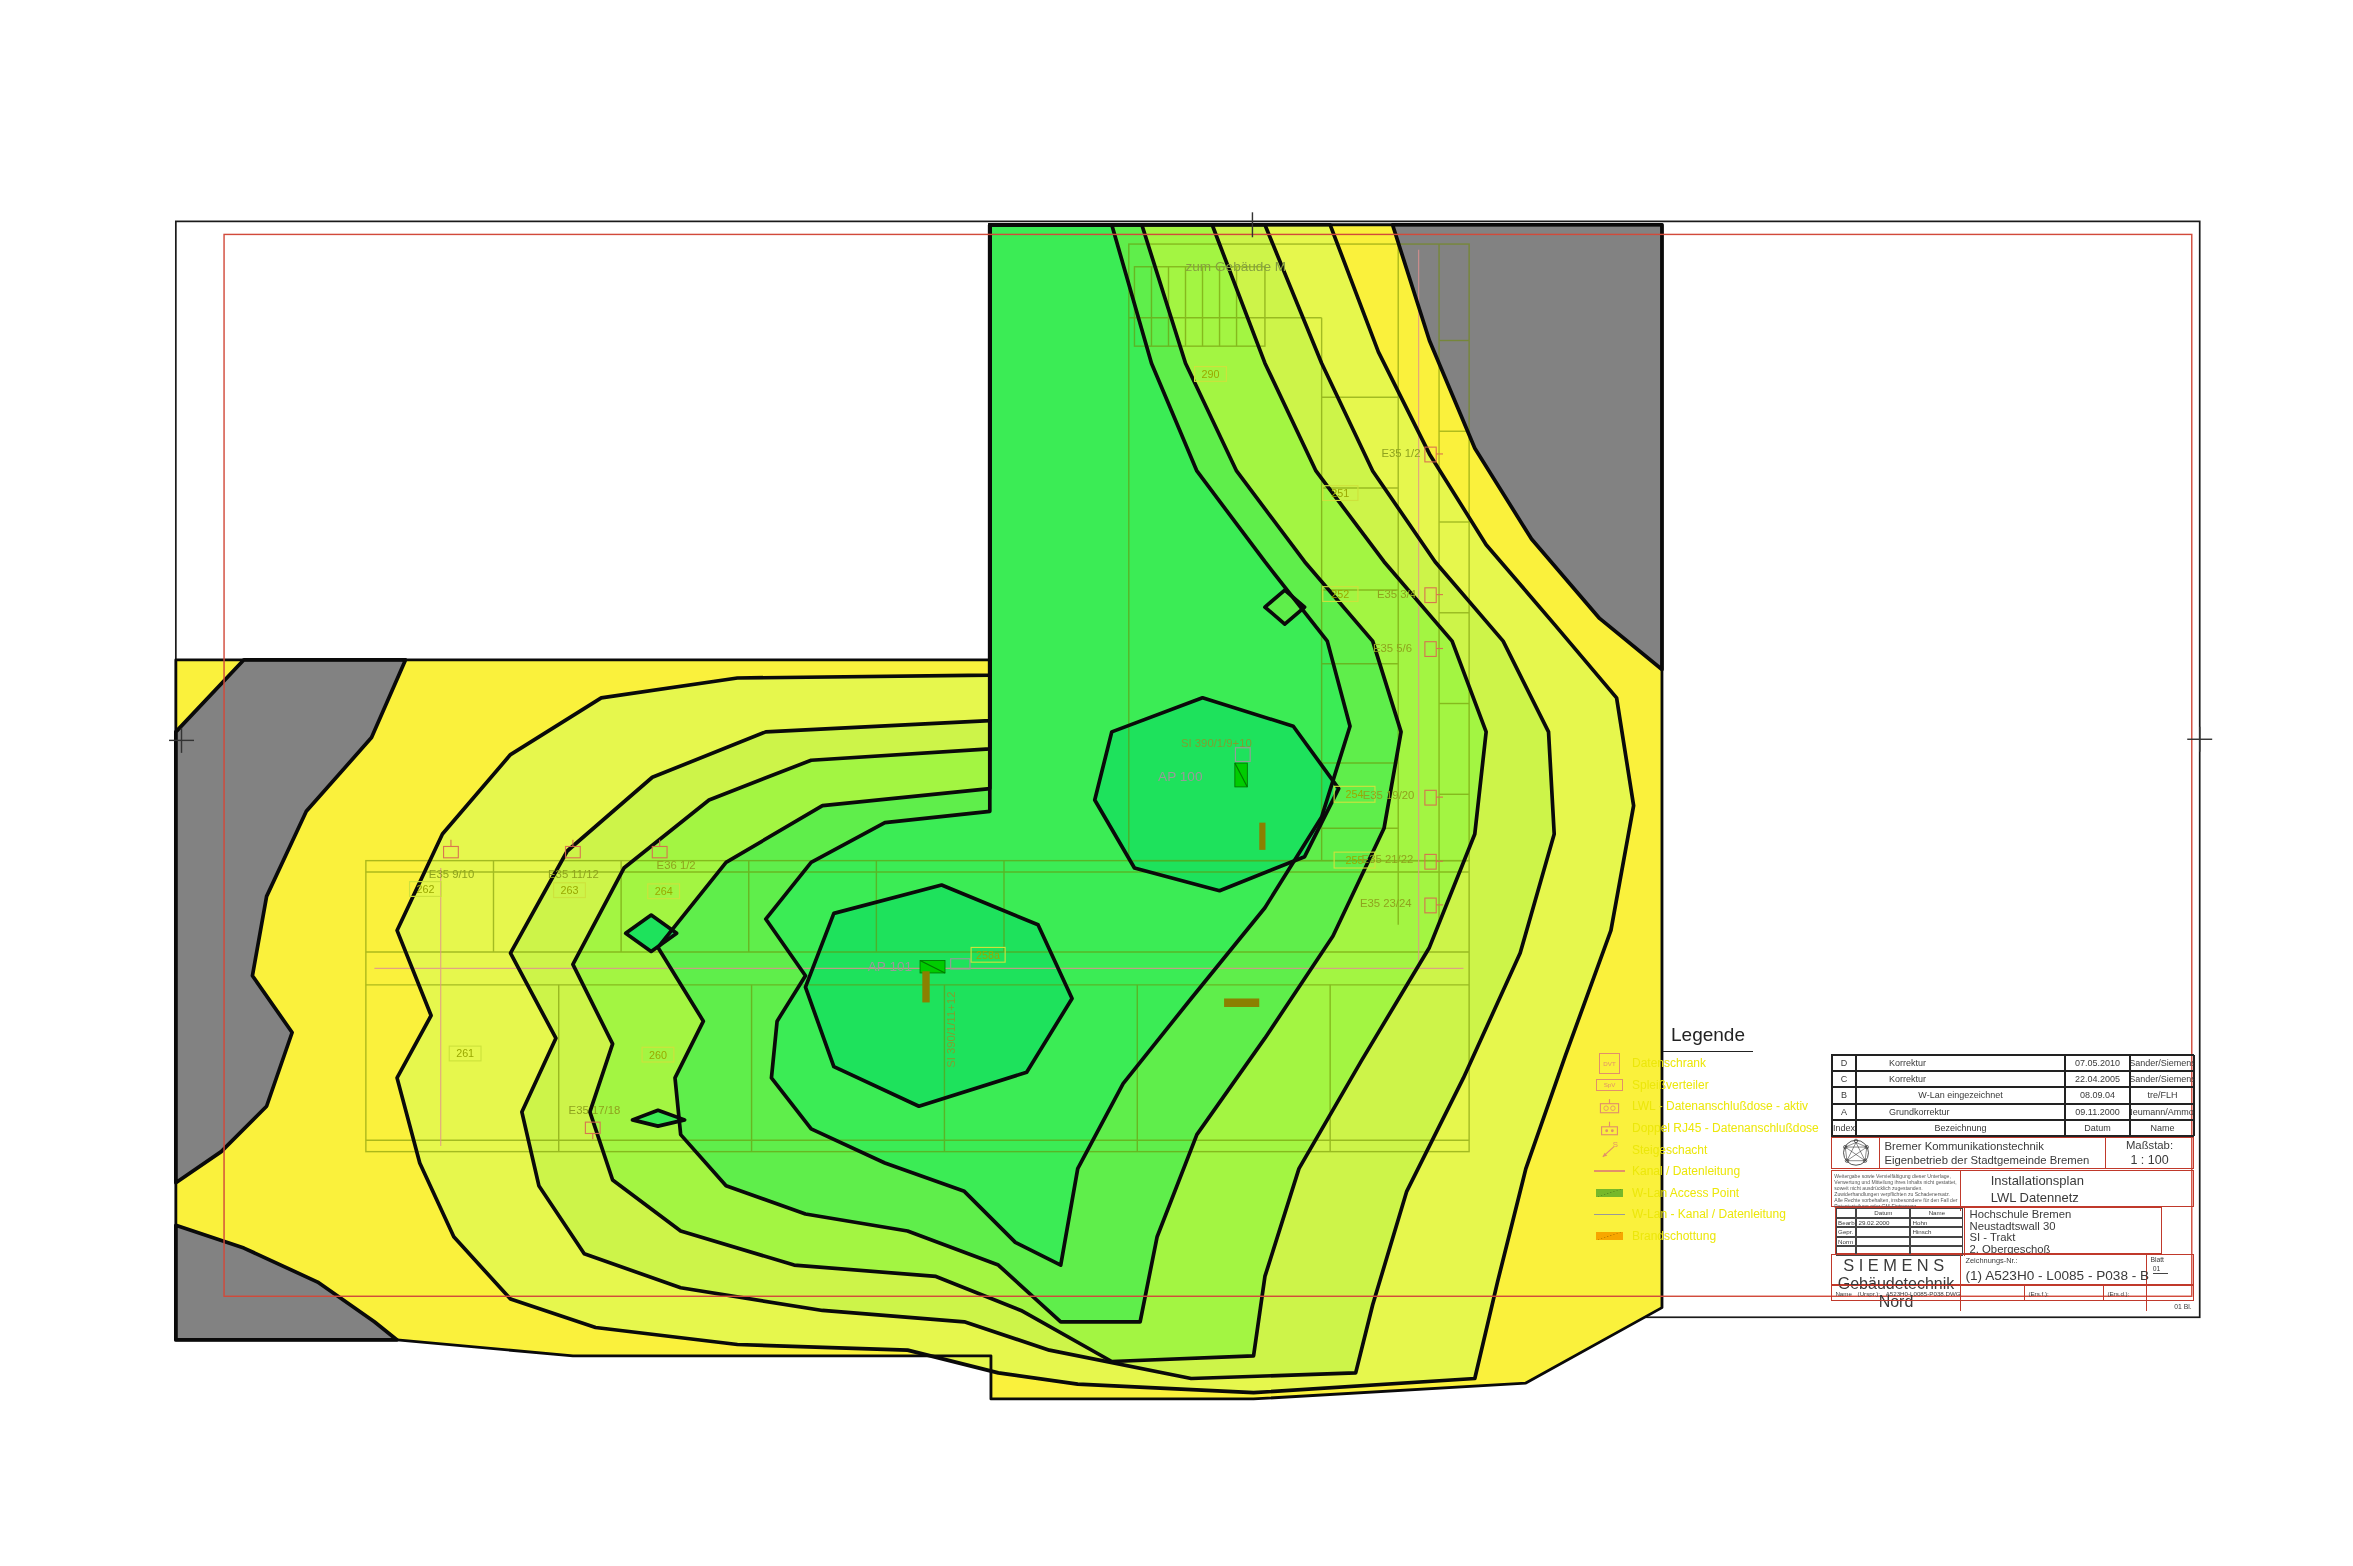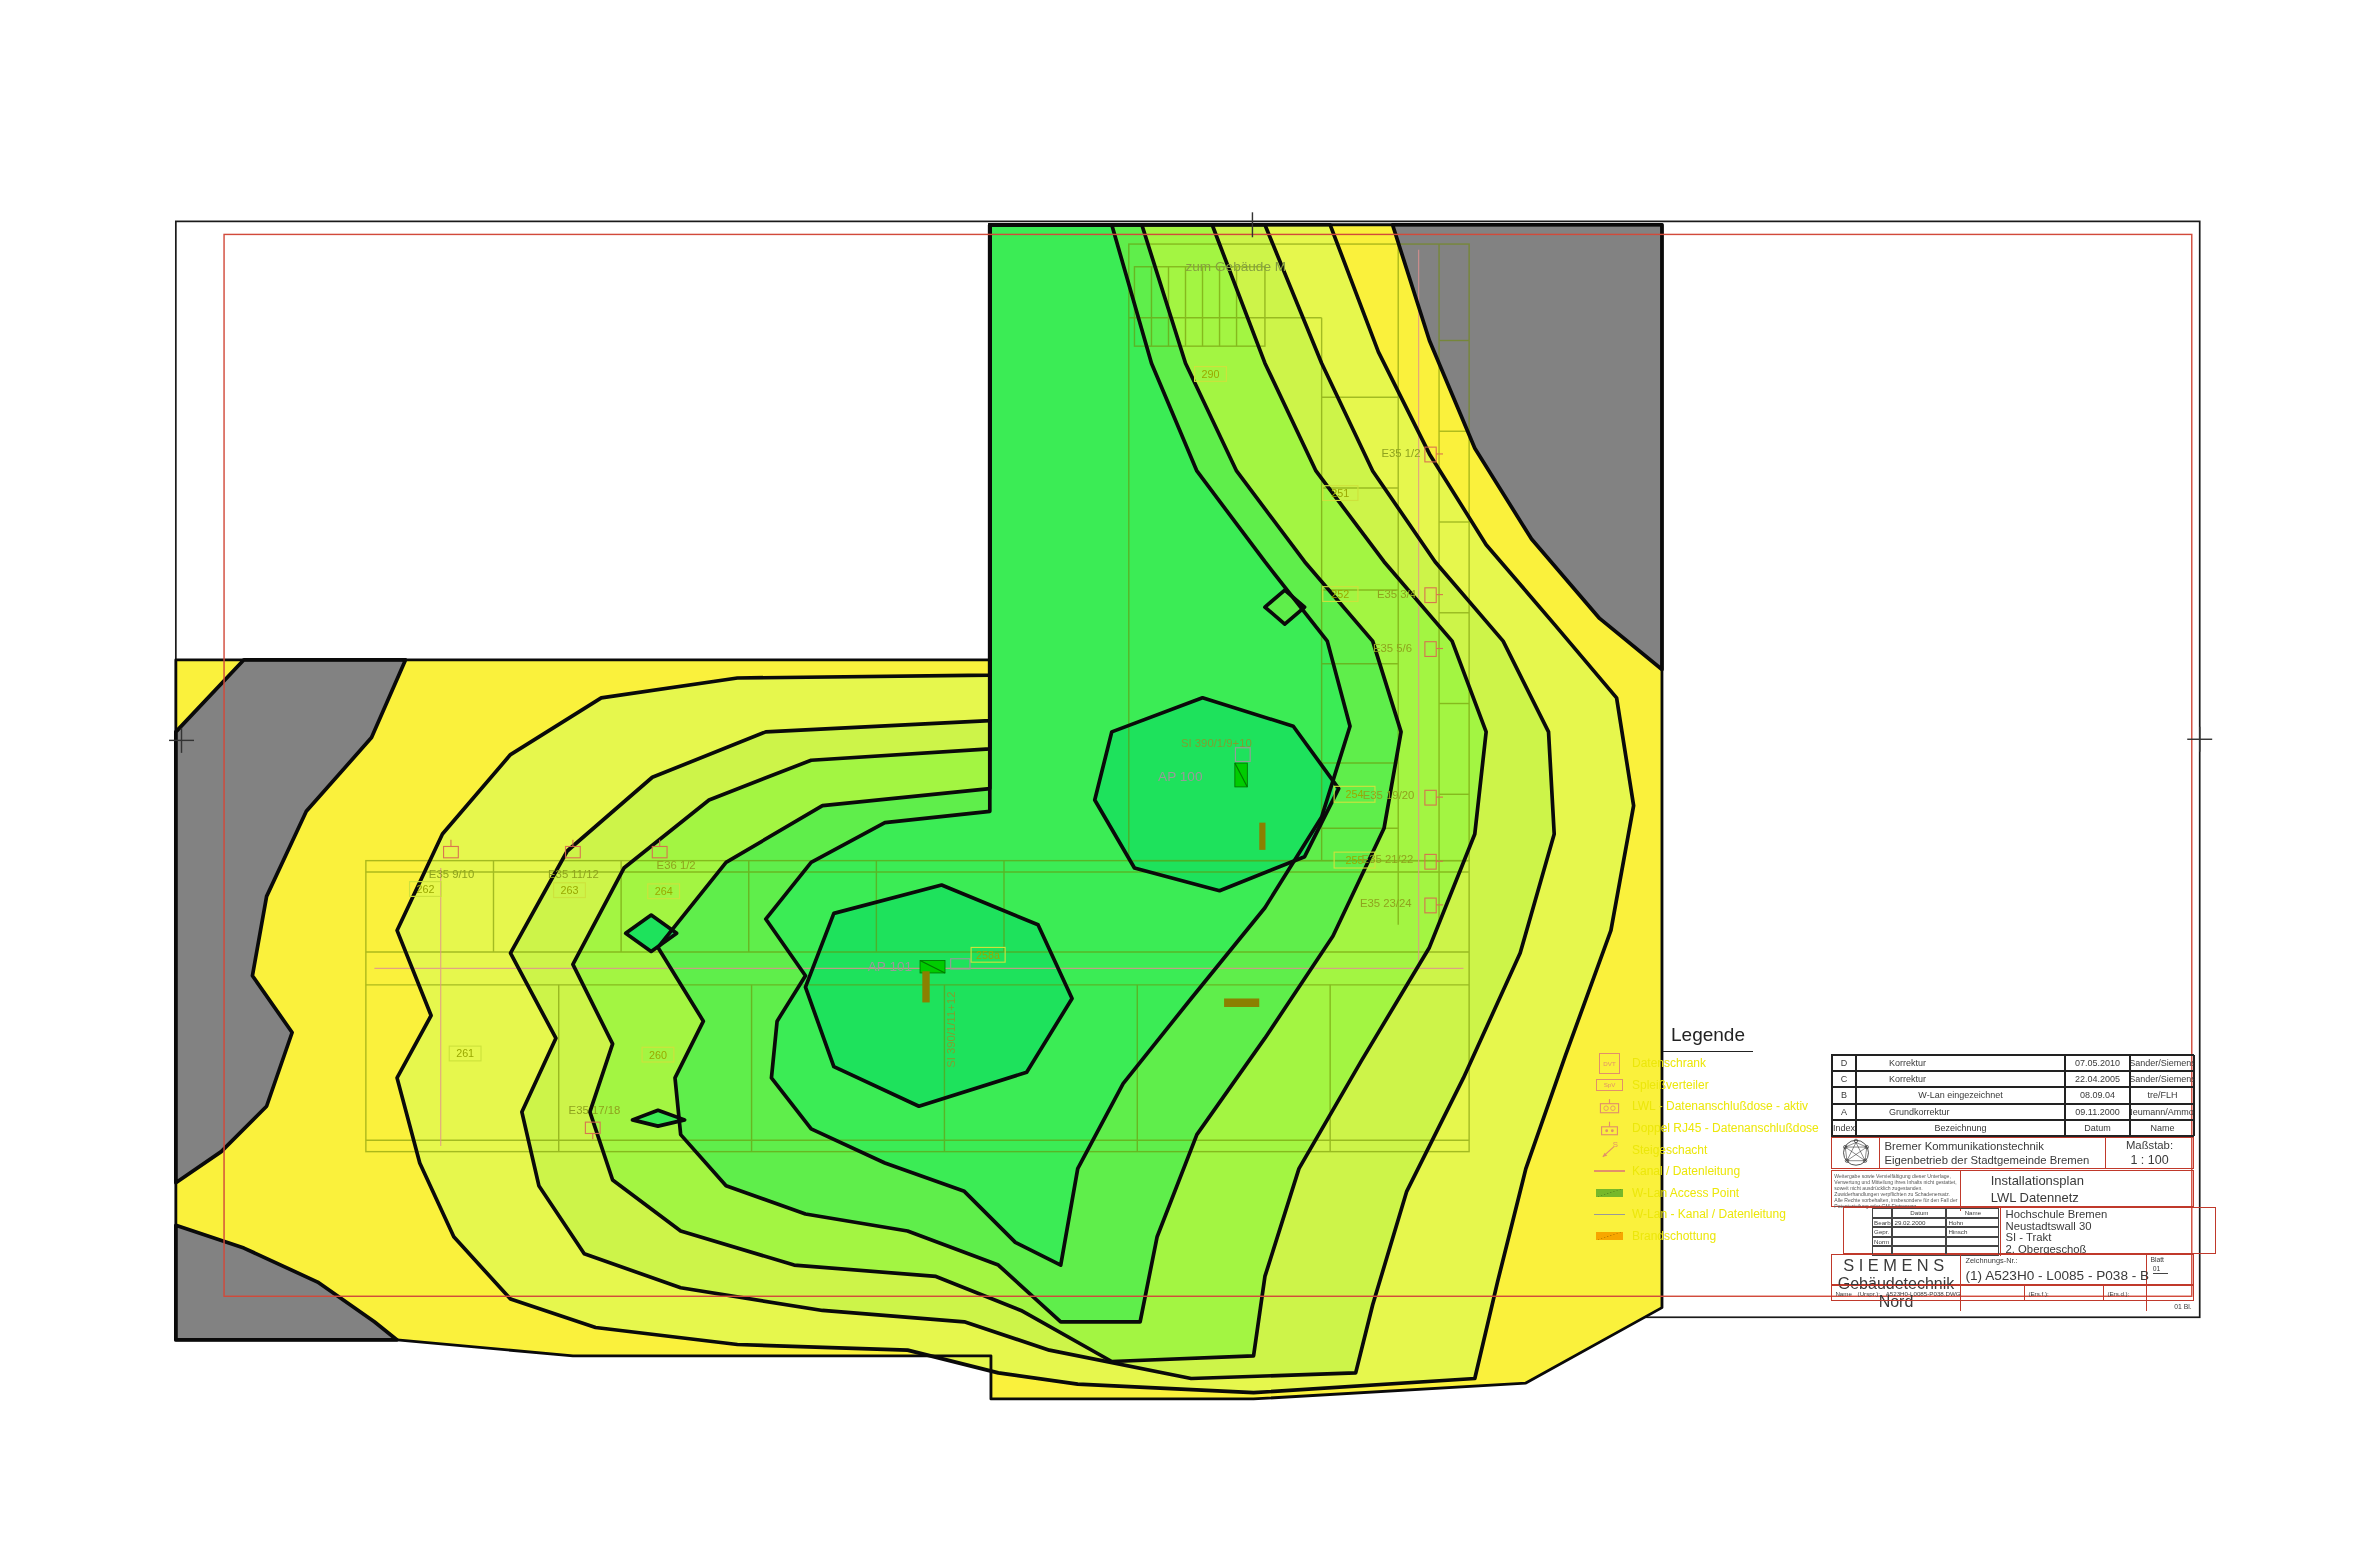--- a/index.html
+++ b/index.html
@@ -37,21 +37,21 @@
   #tb-rev .c{justify-content:center;}
   #tb-rev .bz{padding-left:32px;}
   .redbox{border:1.1px solid #c0392b;box-sizing:border-box;position:absolute;}
   #tb-co{left:0;top:83px;width:363px;height:32px;display:grid;grid-template-columns:48px 226px 87px;}
   #tb-co .cell{border-right:1.1px solid #c0392b;display:flex;flex-direction:column;justify-content:center;}
   #tb-co .co-lines{padding-left:4.5px;font-size:11.3px;line-height:1.25;}
   #tb-co .ms{align-items:center;font-size:11.3px;border-right:none;}
   #tb-disc{left:0;top:116px;width:363px;height:37px;display:grid;grid-template-columns:129px 233px;gap:24px;}
   #tb-disc .disc{font-size:5.1px;line-height:1.2;padding:1.7px 2.3px;color:#555;border-right:1.1px solid #c0392b;}
   #tb-disc .plan{font-size:13px;line-height:1.25;padding:2.3px 0 0 5.7px;}
-  #tb-appr{left:12px;top:153px;width:373px;height:47px;display:grid;grid-template-columns:129px 233px;padding-left:28px;}
+  #tb-appr{left:4px;top:153px;width:327px;height:47px;display:grid;grid-template-columns:129px 233px;}
   #tb-appr .sub{display:grid;grid-template-columns:20.4px 54px 53px;grid-template-rows:repeat(5,1fr);
       border-right:1.1px solid #c0392b;box-sizing:border-box;}
   #tb-appr .sub div{border:0.6px solid #444;font-size:6.2px;display:flex;align-items:center;padding:0 1.1px;
       overflow:hidden;white-space:nowrap;box-sizing:border-box;}
   #tb-appr .proj{font-size:11.3px;line-height:1.03;padding:1.1px 0 0 4.5px;}
   #tb-sie{left:0;top:200px;width:363px;height:31px;display:grid;grid-template-columns:129px 186px 47px;}
   #tb-sie .siemens{border-right:1.1px solid #c0392b;text-align:center;}
   #tb-sie .s1{font-size:16.4px;letter-spacing:4.5px;margin-top:1.1px;}
   #tb-sie .s2{font-size:16px;}
   #tb-sie .zn{border-right:1.1px solid #c0392b;padding-left:4.5px;}

